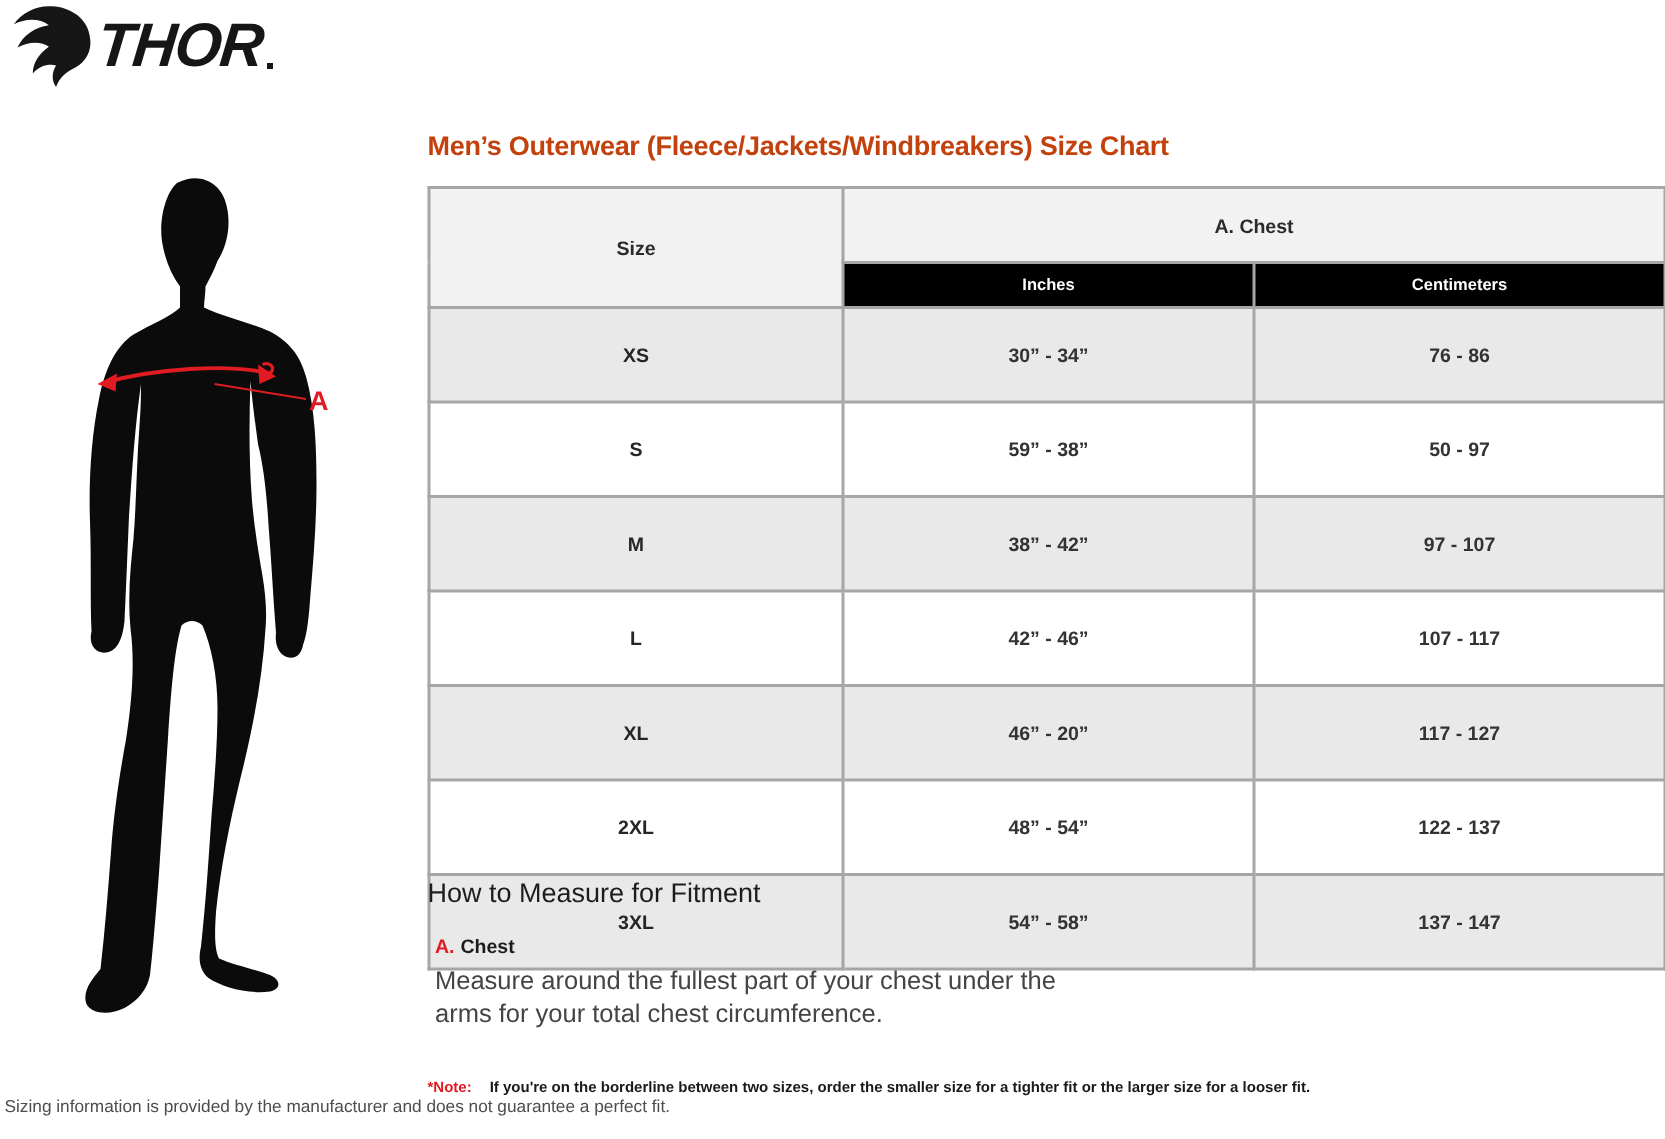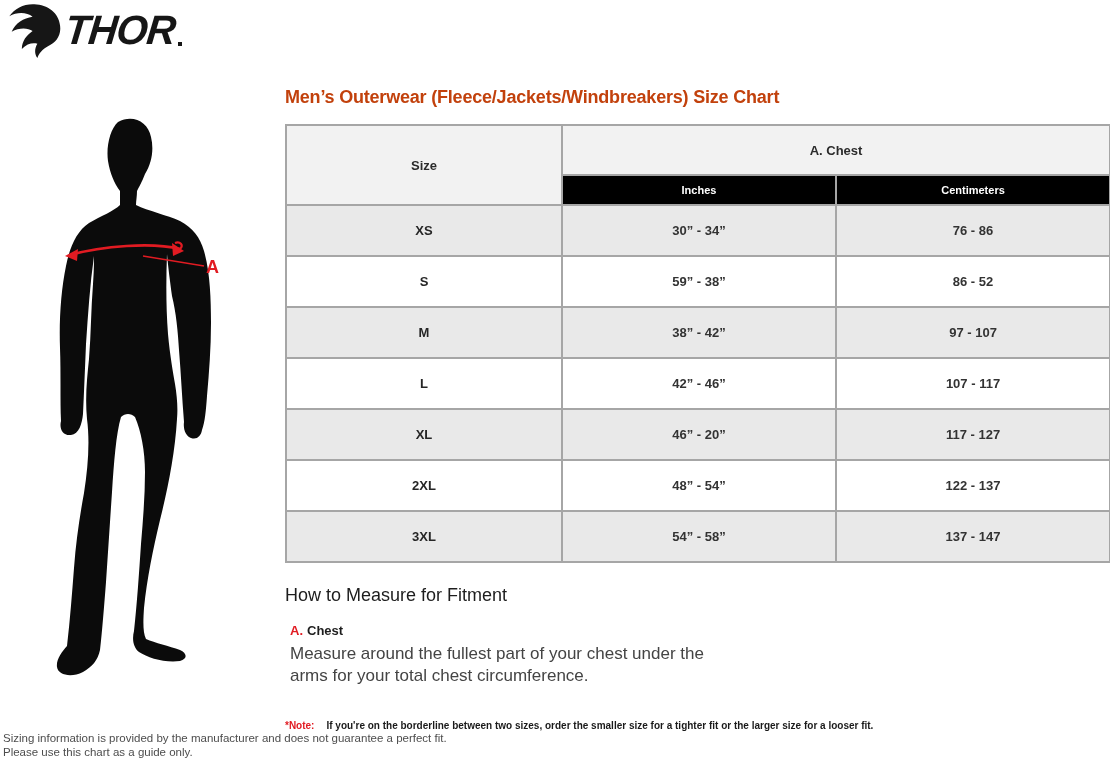--- a/index.html
+++ b/index.html
@@ -38,21 +38,21 @@
   }
   .size-chart col.c1 { width:276px; }
   .size-chart col.c2 { width:274px; }
   .size-chart col.c3 { width:274px; }
   .size-chart th, .size-chart td {
     border:2px solid #a6a6a6; text-align:center; vertical-align:middle;
   }
   .size-chart .hdr { background:#f2f2f2; font-size:13px; font-weight:bold; color:#2b2b2b; }
   .size-chart .hdr-top { height:50px; }
   .size-chart .sub { background:#000000; color:#ffffff; font-size:11px; font-weight:bold; height:30px; }
-  .size-chart td { height:51px; font-size:13px; font-weight:bold; color:#333333;margin-left:22px; }
+  .size-chart td { height:63px; font-size:13px; font-weight:bold; color:#333333;margin-left:22px; }
   .size-chart td.size-cell { color:#262626; }
   .size-chart tr.alt td { background:#e9e9e9; }
   .size-chart tr.plain td { background:#ffffff; }
 
   .how-heading {
     position:absolute; left:285px; top:585px;
     font-size:18px; font-weight:normal; color:#1d1d1d;
   }
   .measure-item { position:absolute; left:290px; top:623px; width:420px; }
   .measure-title { font-size:13px; font-weight:bold; color:#1d1d1d; }
@@ -127,21 +127,21 @@
     <th class="sub">Centimeters</th>
   </tr>
   <tr class="alt">
     <td class="size-cell">XS</td>
     <td>30” - 34”</td>
     <td>76 - 86</td>
   </tr>
   <tr class="plain">
     <td class="size-cell">S</td>
     <td>59” - 38”</td>
-    <td>86 - 52</td>
+    <td>50 - 97</td>
   </tr>
   <tr class="alt">
     <td class="size-cell">M</td>
     <td>38” - 42”</td>
     <td>97 - 107</td>
   </tr>
   <tr class="plain">
     <td class="size-cell">L</td>
     <td>42” - 46”</td>
     <td>107 - 117</td>
@@ -172,14 +172,13 @@
   </div>
   <div class="measure-desc">Measure around the fullest part of your chest under the arms for your total chest circumference.</div>
 </div>
 
 <div class="note-row">
   <span class="note-prefix">*Note:</span><span class="note-text">If you're on the borderline between two sizes, order the smaller size for a tighter fit or the larger size for a looser fit.</span>
 </div>
 
 <div class="footer">
   <div>Sizing information is provided by the manufacturer and does not guarantee a perfect fit.</div>
-  <div>Please use this chart as a guide only.</div>
 </div>
 
 </body></html>

